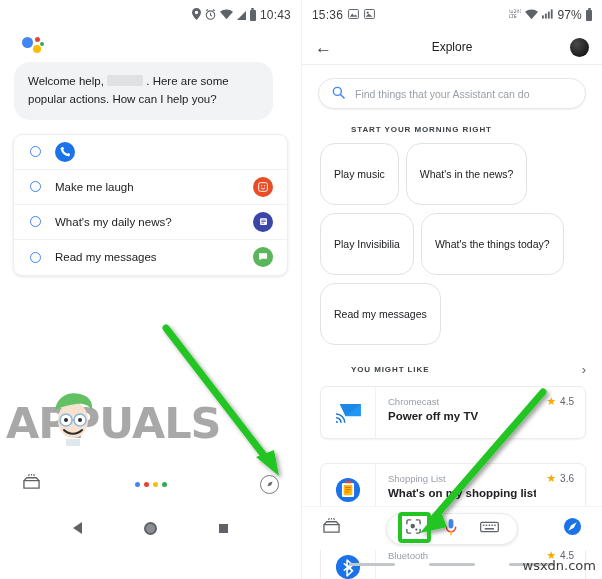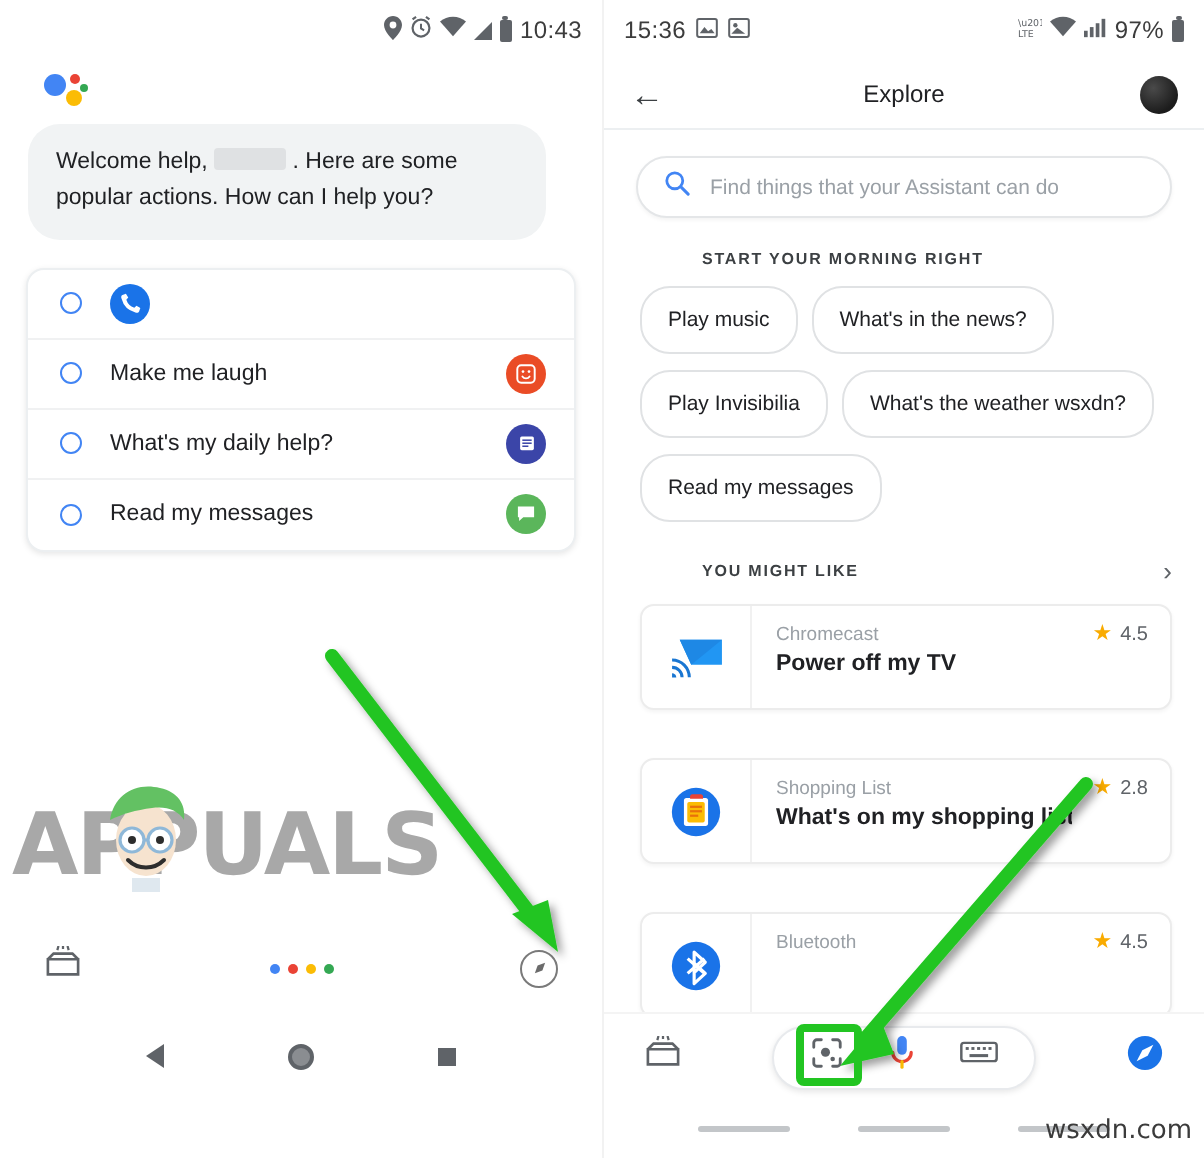--- a/index.html
+++ b/index.html
@@ -140,21 +140,21 @@
   }
   .search-ph { font-size: 10.5px; color: #9aa0a6; margin-left: 10px; }
 
   .sec-title {
     margin: 16px 0 0 21px; font-size: 8px; font-weight: bold; color: #3c4043;
     letter-spacing: .9px;
     padding-left: 28px;
   }
   .chips { margin: 9px 16px 0 18px; display: flex; flex-wrap: wrap; gap: 8px 7px; }
   .chip {
-    border: 1px solid #e0e2e4; border-radius: 15px; padding: 10px 13px;
+    border: 1px solid #e0e2e4; border-radius: 15px; padding: 24px 13px;
     font-size: 10.5px; color: #202124; background: #fff; white-space: nowrap;
   }
 
   .sec-row {
     margin: 17px 16px 0 21px; display: flex; align-items: center;
     justify-content: space-between;
   }
   .chev { font-size: 13px; color: #5f6368; }
 
   .reco { margin: 9px 16px 0 18px; display: flex; flex-direction: column; gap: 24px; }
@@ -269,21 +269,21 @@
           <svg width="12" height="12" viewBox="0 0 16 16">
               <rect x="2.2" y="2.2" width="11.6" height="11.6" rx="2.6" fill="none" stroke="#fff" stroke-width="1.3"></rect>
               <circle cx="6" cy="6.4" r=".9" fill="#fff"></circle>
               <circle cx="10" cy="6.4" r=".9" fill="#fff"></circle>
               <path d="M5.6 9.6a2.9 2.9 0 0 0 4.8 0" stroke="#fff" stroke-width="1.2" fill="none" stroke-linecap="round"></path>
             </svg>
         </span>
       </div>
       <div class="row">
         <span class="radio"></span>
-        <span class="row-label">What's my daily help?</span>
+        <span class="row-label">What's my daily news?</span>
         <span class="row-ico ic-brief">
           <svg width="11" height="11" viewBox="0 0 16 16">
               <rect x="3" y="3.2" width="10" height="10" rx="1.2" fill="#fff"></rect>
               <rect x="4.6" y="5.4" width="6.8" height="1.1" fill="#3b45a8"></rect>
               <rect x="4.6" y="7.6" width="6.8" height="1.1" fill="#3b45a8"></rect>
               <rect x="4.6" y="9.8" width="4.4" height="1.1" fill="#3b45a8"></rect>
             </svg>
         </span>
       </div>
       <div class="row">
@@ -401,21 +401,21 @@
       </span>
       <span class="search-ph">Find things that your Assistant can do</span>
     </div>
 
     <div class="sec-title">START YOUR MORNING RIGHT</div>
 
     <div class="chips">
       <span class="chip">Play music</span>
       <span class="chip">What's in the news?</span>
       <span class="chip">Play Invisibilia</span>
-      <span class="chip">What's the weather wsxdn?</span>
+      <span class="chip">What's the things today?</span>
       <span class="chip">Read my messages</span>
     </div>
 
     <div class="sec-row">
       <span class="sec-title" style="margin:0">YOU MIGHT LIKE</span>
       <span class="chev">›</span>
     </div>
 
     <div class="reco">
 
@@ -450,21 +450,21 @@
             <rect x="10.8" y="15.4" width="4.4" height="1.2" fill="#e8710a"></rect>
             <path d="M12 4.4h4.6c.7 0 1.2.6 1.2 1.3v1.1h-7V5.7c0-.7.5-1.3 1.2-1.3z" fill="#ea4335"></path>
           </svg>
         </div>
         <div class="reco-body">
           <div class="reco-sub">Shopping List</div>
           <div class="reco-title">What's on my shopping list?</div>
         </div>
         <div class="reco-rate">
           <span class="star">★</span>
-          <span>2.8</span>
+          <span>3.6</span>
         </div>
       </div>
 
       <div class="reco-card">
         <div class="reco-ico">
           <svg width="26" height="26" viewBox="0 0 28 28">
             <circle cx="14" cy="14" r="13" fill="#1a73e8"></circle>
             <path d="M13 6.5 19 12l-6 5.5V6.5zM13 12.5 19 18l-6 5.5V12.5zM9.5 10l9 8M18.5 10l-9 8" stroke="#fff" stroke-width="1.7" fill="none" stroke-linejoin="round"></path>
           </svg>
         </div>

